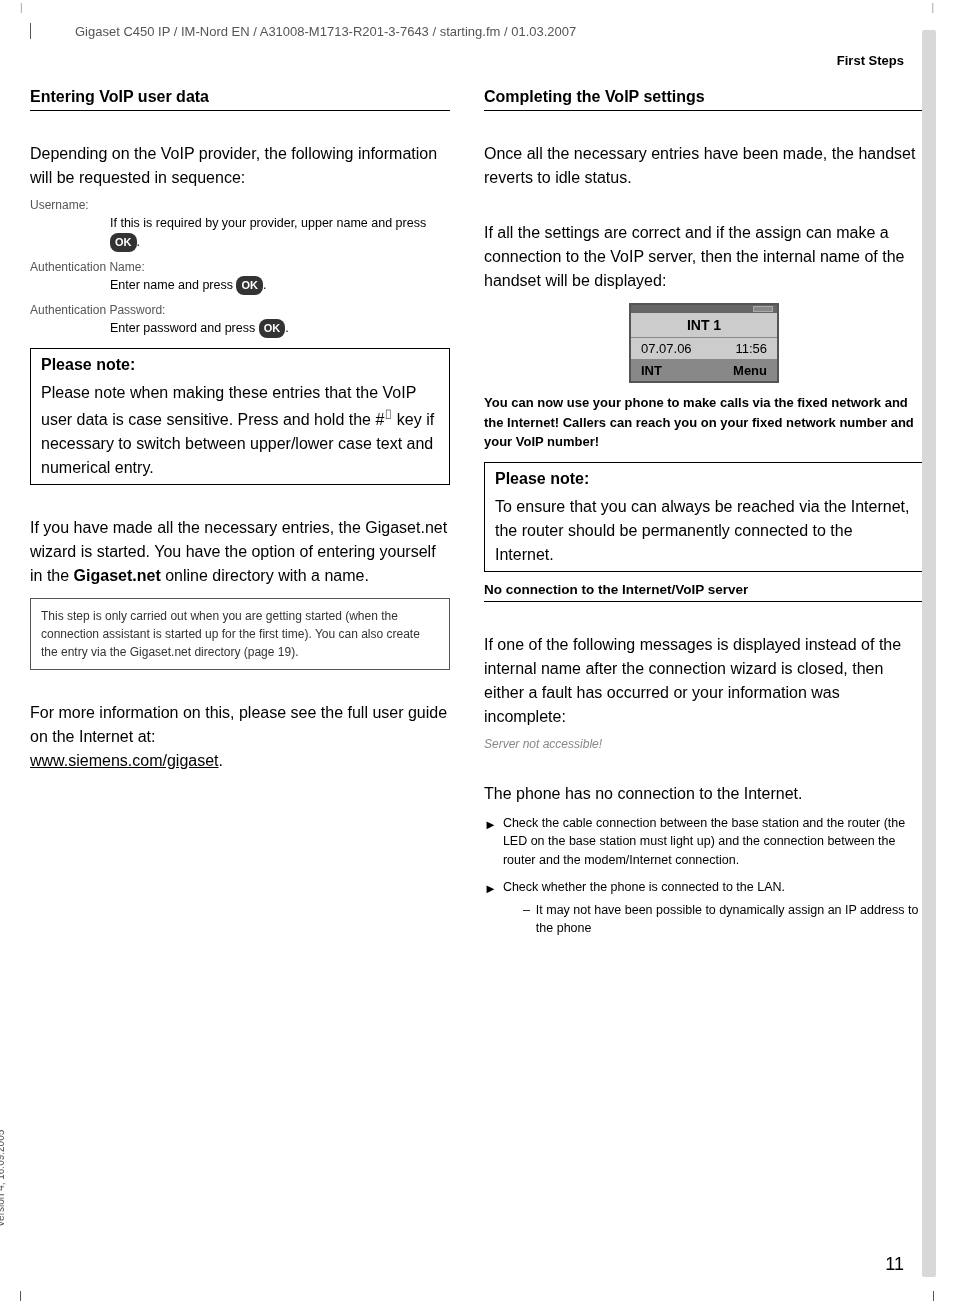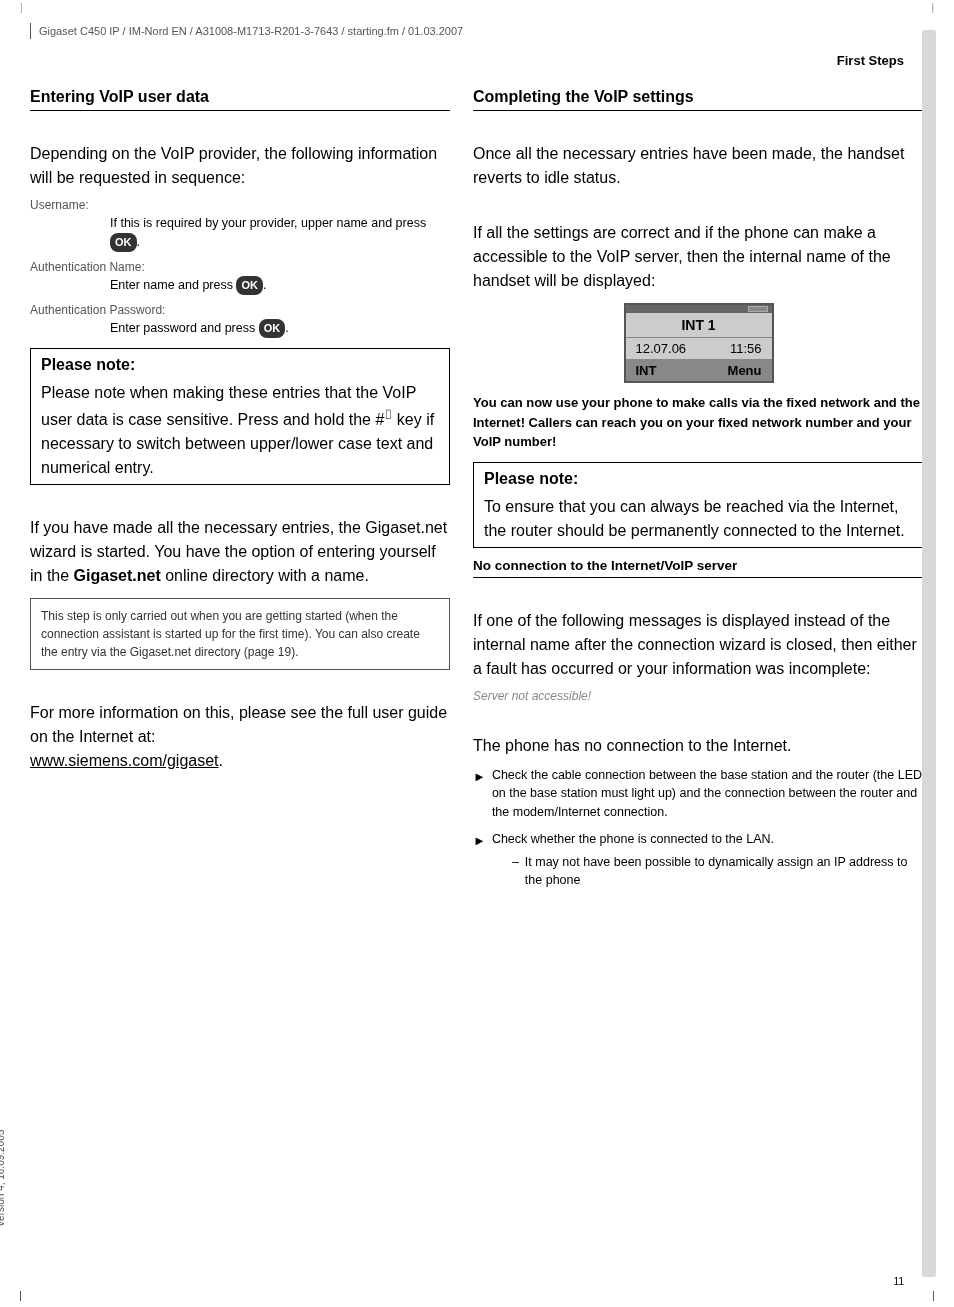--- a/index.html
+++ b/index.html
@@ -7,39 +7,40 @@
       font-family: Arial, Helvetica, sans-serif;
       font-size: 13px;
       background: #fff;
       color: #000;
       width: 954px;
       min-height: 1307px;
       position: relative;
     }
 
     .page-header {
-      font-size: 11px;
+      font-size: 13px;
       color: #555;
       padding: 8px 30px;
       border-bottom: none;
       display: flex;
       align-items: center;
+      gap: 36px;
     }
 
     .page-header-line {
       width: 1px;
       height: 16px;
       background: #555;
       margin-right: 8px;
     }
 
     .page-body {
       display: flex;
       padding: 0 30px;
-      gap: 23px;
+      gap: 34px;
     }
 
     .left-column {
       flex: 0 0 420px;
       padding-top: 10px;
     }
 
     .right-column {
       flex: 1;
       padding-top: 10px;
@@ -243,23 +244,23 @@
       text-align: right;
       font-weight: bold;
       font-size: 13px;
       padding: 6px 50px 6px 0;
       margin-bottom: 4px;
     }
 
     
     .page-number {
       position: absolute;
-      bottom: 20px;
+      bottom: 32px;
       right: 50px;
-      font-size: 10px;
+      font-size: 18px;
     }
 
     
     .version-text {
       position: absolute;
       left: 6px;
       bottom: 80px;
       font-size: 10px;
       color: #555;
       transform: rotate(-90deg);
@@ -362,29 +363,29 @@
       <span class="link-text">www.siemens.com/gigaset</span><span>.</span>
     </p>
 
   </div>
 
   <div class="right-column">
 
     <div class="section-title">Completing the VoIP settings</div>
 
     <p class="body-text">Once all the necessary entries have been made, the handset reverts to idle status.</p>
-    <p class="body-text">If all the settings are correct and if the phone can make a accessible to the VoIP server, then the internal name of the handset will be displayed:</p>
+    <p class="body-text">If all the settings are correct and if the assign can make a connection to the VoIP server, then the internal name of the handset will be displayed:</p>
 
     <div class="phone-display">
       <div class="phone-display-top">
         <div class="phone-display-top-bar"></div>
       </div>
       <div class="phone-display-middle">INT 1</div>
       <div class="phone-display-date-row">
-        <span>12.07.06</span>
+        <span>07.07.06</span>
         <span>11:56</span>
       </div>
       <div class="phone-display-bottom">
         <span>INT</span>
         <span>Menu</span>
       </div>
     </div>
 
     <p class="bold-section">You can now use your phone to make calls via the fixed network and the Internet! Callers can reach you on your fixed network number and your VoIP number!</p>
 

